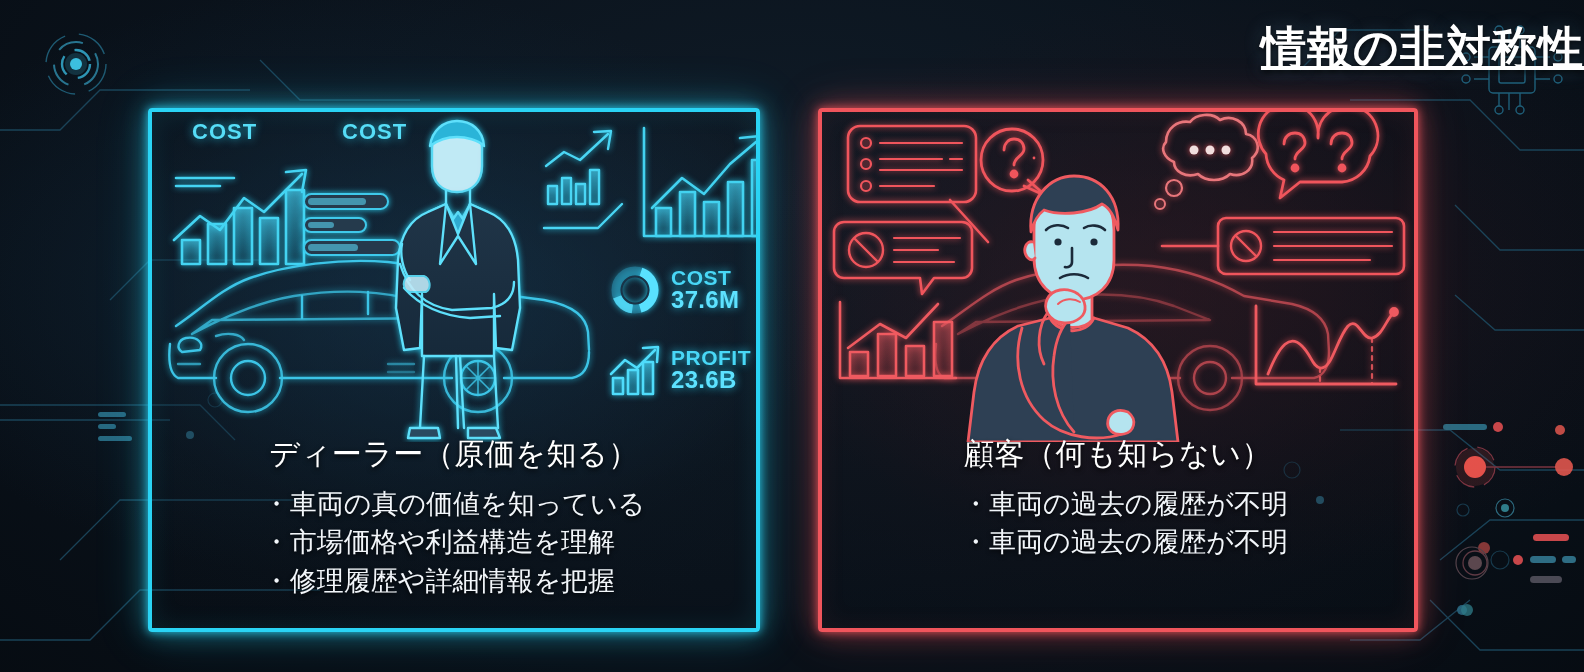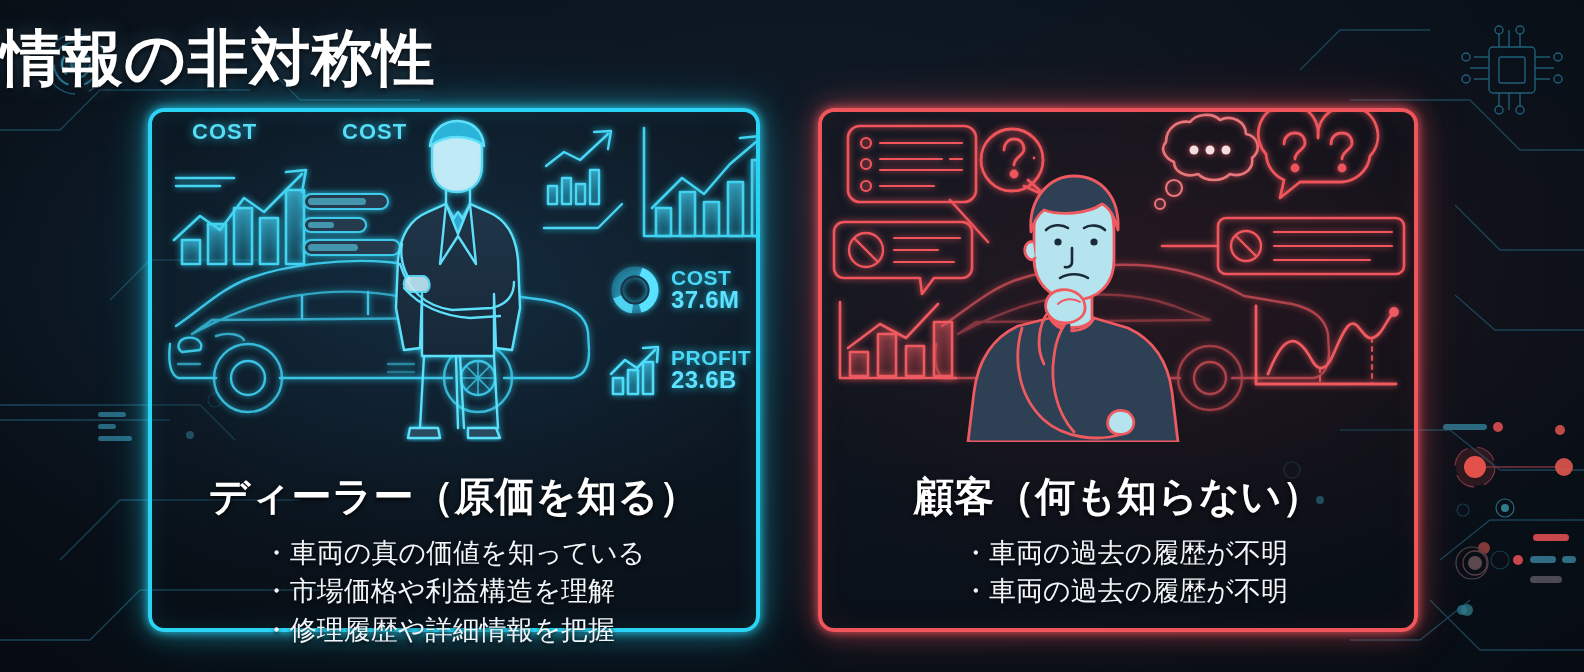--- a/index.html
+++ b/index.html
@@ -14,31 +14,32 @@
       radial-gradient(ellipse 700px 420px at 22% 42%, rgba(18,44,64,0.55) 0%, rgba(10,20,30,0) 70%),
       radial-gradient(ellipse 700px 420px at 78% 42%, rgba(44,20,28,0.45) 0%, rgba(10,20,30,0) 70%),
       radial-gradient(ellipse 1200px 700px at 50% 30%, #101c28 0%, #0a121b 55%, #060b11 100%);
     overflow:hidden;
   }
   .bg-layer { position:absolute; inset:0; pointer-events:none; }
 
   
   #title {
     position:absolute; top:18px; left:0; width:100%;
-    text-align:left;
-    font-size:61px; font-weight:bold; letter-spacing:1px;
+    text-align:right;
+    font-size:45px; font-weight:bold; letter-spacing:1px;
     color:#ffffff;
     text-shadow:0 2px 6px rgba(0,0,0,0.85), 0 0 18px rgba(120,190,230,0.25);
     z-index:20;
+    text-decoration:underline;
   }
 
   
   .panel {
     position:absolute; top:108px; height:524px;
-    border-radius:16px;
+    border-radius:4px;
     z-index:10;
     padding-left:48px;
   }
   #panel-dealer {
     left:148px; width:612px;
     border:4px solid #2ad4f5;
     box-shadow:
       0 0 10px rgba(42,212,245,0.85),
       0 0 26px rgba(42,212,245,0.45),
       0 0 52px rgba(42,212,245,0.22),
@@ -56,23 +57,23 @@
       inset 0 0 26px rgba(240,85,92,0.08);
     background:
       radial-gradient(ellipse 520px 340px at 50% 35%, rgba(58,28,36,0.40) 0%, rgba(22,16,22,0.25) 70%, rgba(12,12,18,0.1) 100%);
   }
   .panel-art { position:absolute; left:0; top:0; width:100%; height:330px; overflow:hidden; }
   .panel-text {
     position:absolute; left:0; right:0; top:322px;
     padding:0 18px; text-align:center;
   }
   .panel-heading {
-    font-size:40px; font-weight:bold; color:#ffffff;
+    font-size:30px; font-weight:normal; color:#ffffff;
     text-shadow:0 2px 5px rgba(0,0,0,0.9);
-    margin-bottom:10px; letter-spacing:0.5px;margin-top:35px;
+    margin-bottom:10px; letter-spacing:0.5px;
   }
   .bullets { display:inline-block; text-align:left; }
   .bullet {
     font-size:27px; color:#f2f6fa; line-height:1.42;
     text-shadow:0 2px 4px rgba(0,0,0,0.85);
     white-space:nowrap;
   }
   .bullet::before { content:"・"; }
   #panel-customer .bullets { padding-left:14px; }
 

